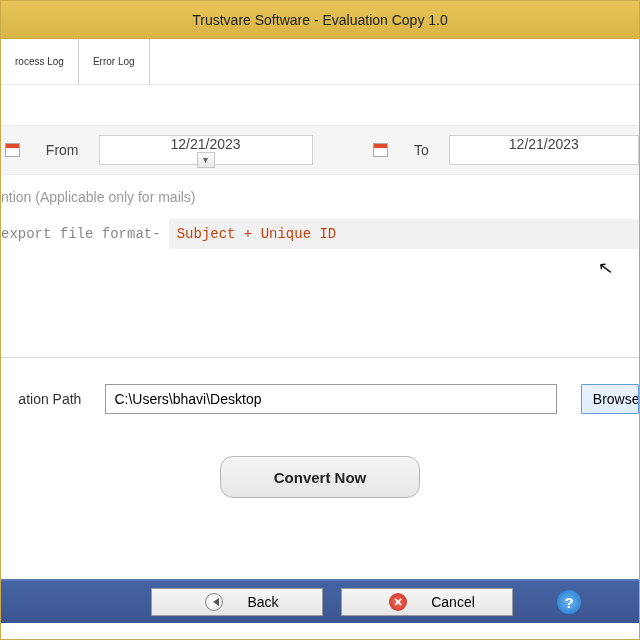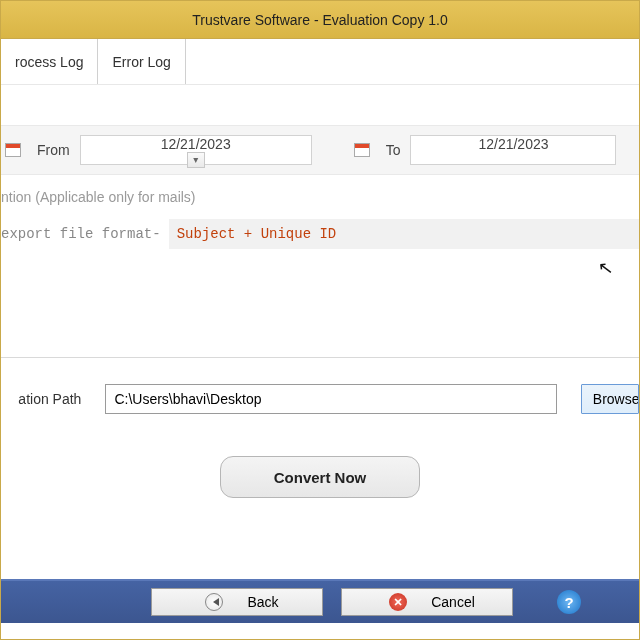--- a/index.html
+++ b/index.html
@@ -35,34 +35,34 @@
     display: flex;
     align-items: stretch;
     padding-left: 0;
     border-bottom: 1px solid #e8e8e8;
   }
   .tab-btn {
     padding: 0 14px;
     display: flex;
     align-items: center;
     color: #333;
-    font-size: 14px;
+    font-size: 10px;
     border-right: 1px solid #d0d0d0;
     cursor: pointer;
   }
   .gap-strip {
     height: 40px;
     background: #fff;
   }
   .date-row {
     height: 50px;
     background: #f5f5f5;
     display: flex;
     align-items: center;
-    gap: 10px;
+    gap: 20px;
     padding-left: 0;
     border-top: 1px solid #e9e9e9;
     border-bottom: 1px solid #e9e9e9;
     color: #333;
   }
   .small-icon {
     width: 16px; height: 14px;
     display: inline-block;
     margin: 0 6px 0 4px;
   }

